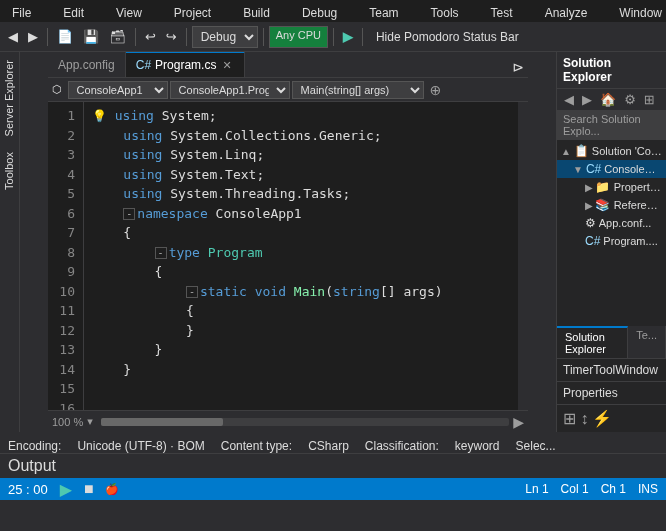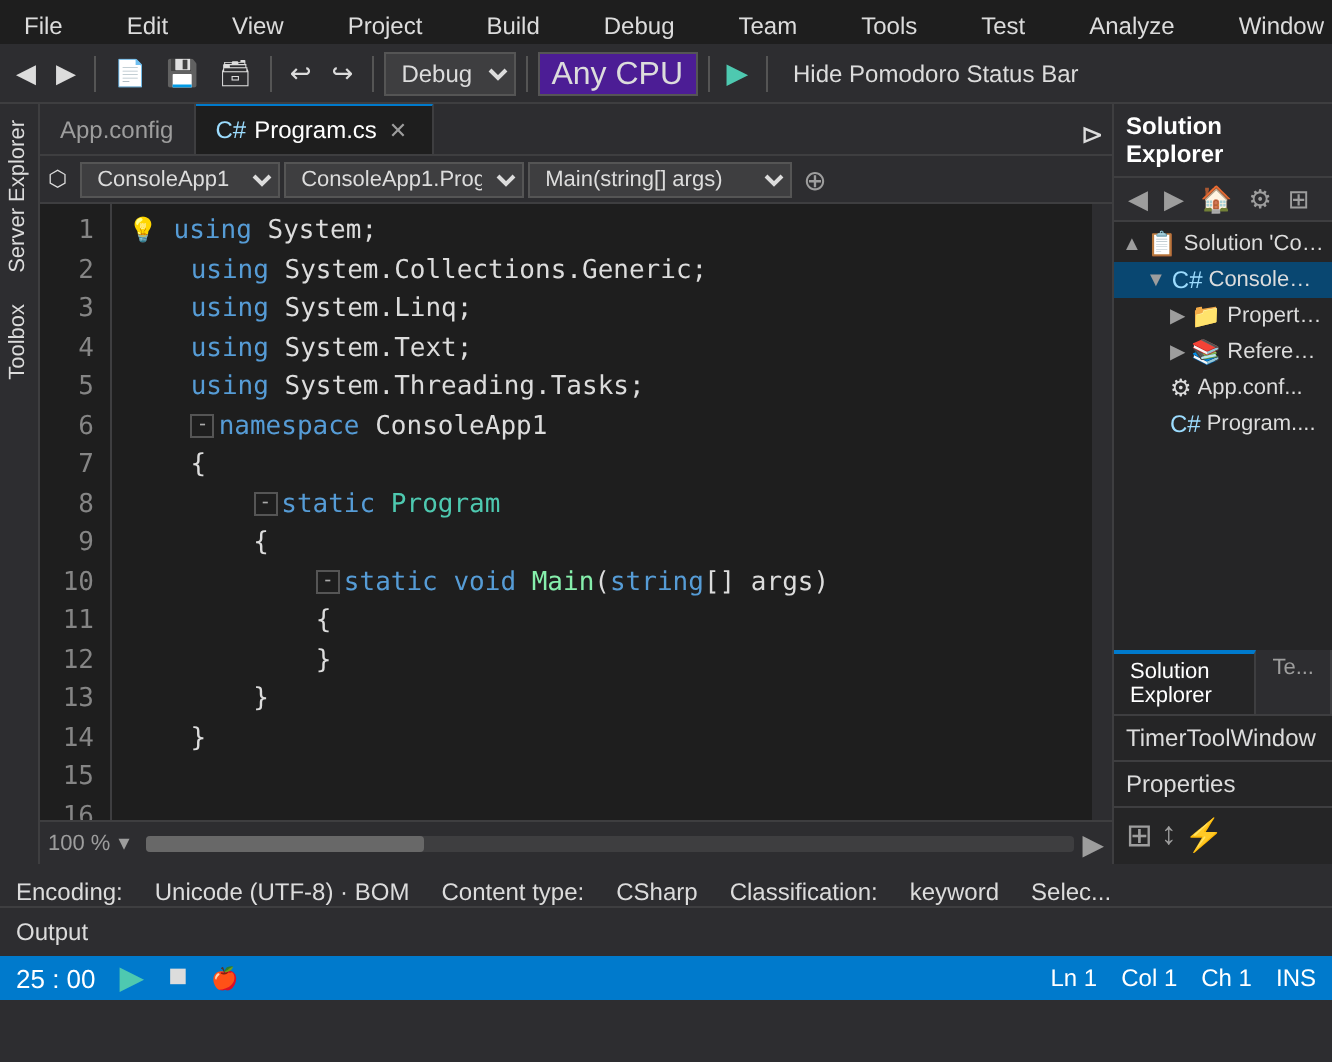--- a/index.html
+++ b/index.html
@@ -60,40 +60,41 @@
     .toolbar-dropdown {
       background: #3e3e40;
       border: 1px solid #555;
       color: #dcdcdc;
       font-size: 12px;
       padding: 2px 4px;
       height: 22px;
       cursor: pointer;
     }
     .toolbar-cpu {
-      background: #4c1d95;
+      background: #15803d;
       border: 1px solid #555;
       color: #dcdcdc;
-      font-size: 16px;
+      font-size: 11px;
       padding: 2px 6px;
       height: 22px;
     }
     .pomodoro-btn {
       background: transparent;
       border: none;
       color: #dcdcdc;
       padding: 2px 8px;
       cursor: pointer;
       font-size: 12px;
     }
 
     
     #main-layout {
       display: flex;
       height: calc(531px - 22px - 30px - 46px - 22px);
+      gap: 28px;
       
     }
 
     
     #left-panel {
       width: 20px;
       background: #2d2d30;
       display: flex;
       flex-direction: column;
       border-right: 1px solid #3e3e40;
@@ -366,21 +367,21 @@
       gap: 16px;
       font-size: 12px;
       color: #dcdcdc;
       border-bottom: 1px solid #3e3e40;
     }
     #output-bar {
       height: 24px;
       display: flex;
       align-items: center;
       padding: 0 8px;
-      font-size: 12px;
+      font-size: 16px;
       color: #dcdcdc;
     }
     .timer-play-btn {
       background: transparent;
       border: none;
       color: #4ec9b0;
       font-size: 16px;
       cursor: pointer;
     }
     .timer-stop-btn {
@@ -486,21 +487,21 @@
       </div>
       <div id="code-content">
         <span class="code-line"><span class="lightbulb">💡</span> <span class="kw">using</span> <span class="ns">System</span>;</span>
         <span class="code-line">    <span class="kw">using</span> <span class="ns">System.Collections.Generic</span>;</span>
         <span class="code-line">    <span class="kw">using</span> <span class="ns">System.Linq</span>;</span>
         <span class="code-line">    <span class="kw">using</span> <span class="ns">System.Text</span>;</span>
         <span class="code-line">    <span class="kw">using</span> <span class="ns">System.Threading.Tasks</span>;</span>
         <span class="code-line"></span>
         <span class="code-line">    <span class="fold-icon">-</span><span class="kw">namespace</span> <span class="ns">ConsoleApp1</span></span>
         <span class="code-line">    {</span>
-        <span class="code-line">        <span class="fold-icon">-</span><span class="kw">static</span> <span class="type">Program</span></span>
+        <span class="code-line">        <span class="fold-icon">-</span><span class="kw">type</span> <span class="type">Program</span></span>
         <span class="code-line">        {</span>
         <span class="code-line">            <span class="fold-icon">-</span><span class="kw">static void</span> <span class="light-blue">Main</span>(<span class="kw">string</span>[] args)</span>
         <span class="code-line">            {</span>
         <span class="code-line">            }</span>
         <span class="code-line">        }</span>
         <span class="code-line">    }</span>
         <span class="code-line"></span>
       </div>
       <div class="scrollbar-v"></div>
     </div>
@@ -519,20 +520,21 @@
     <div id="solution-explorer-header">
       <span>Solution Explorer</span>
     </div>
     <div id="solution-explorer-toolbar">
       <button class="se-btn">◀</button>
       <button class="se-btn">▶</button>
       <button class="se-btn">🏠</button>
       <button class="se-btn">⚙</button>
       <button class="se-btn">⊞</button>
     </div>
+    <div id="search-se">Search Solution Explo...</div>
     <div id="solution-tree">
       <div class="tree-item">
         <span class="tree-arrow">▲</span>
         <span class="tree-icon">📋</span>
         <span class="tree-label">Solution 'Conso...</span>
       </div>
       <div class="tree-item selected">
         <span style="margin-left:12px;"></span>
         <span class="tree-arrow">▼</span>
         <span class="tree-icon" style="color:#9cdcfe;">C#</span>

